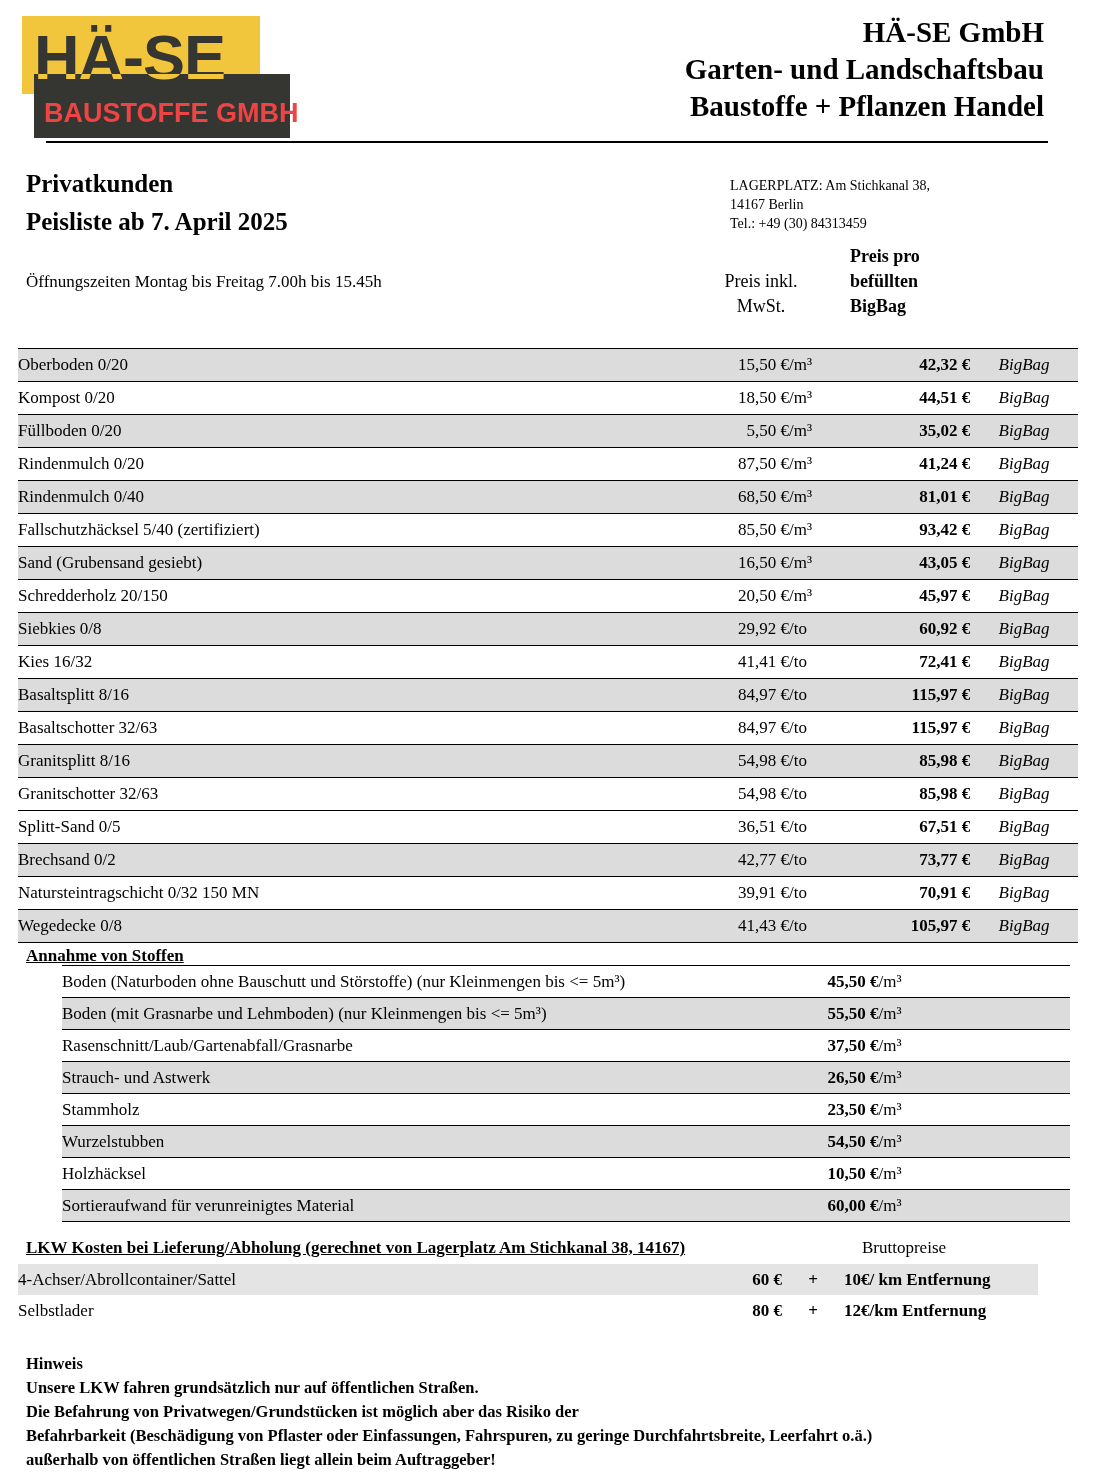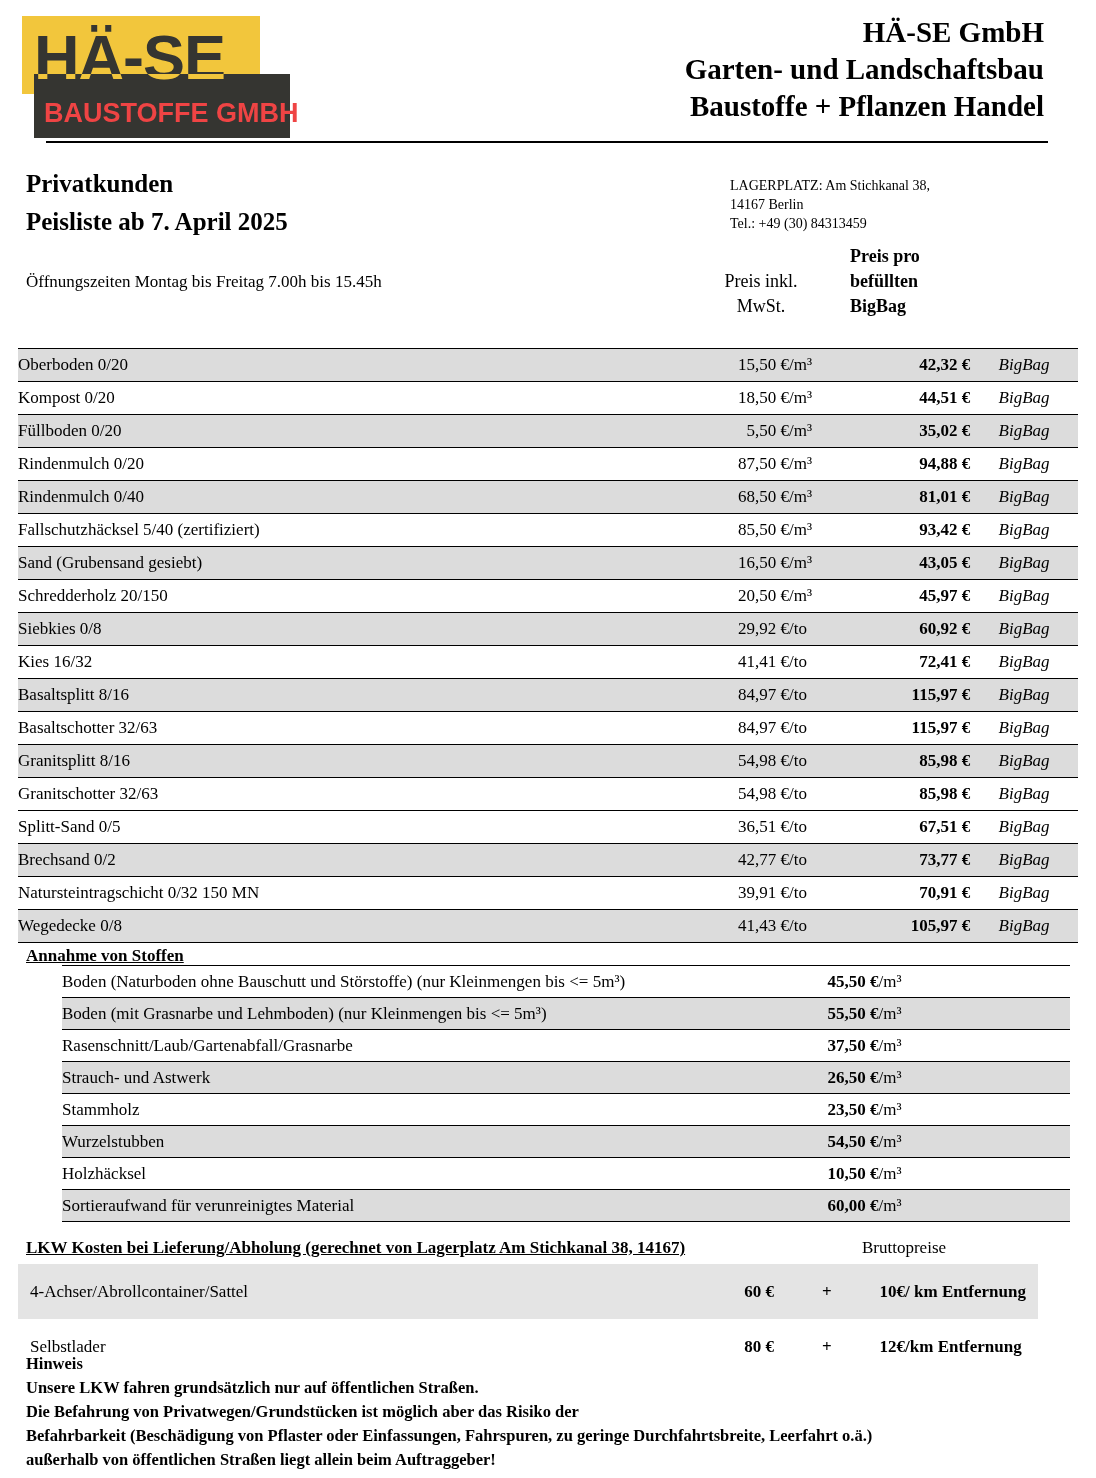--- a/index.html
+++ b/index.html
@@ -186,21 +186,21 @@
     font-size: 17px;
   }
   table.lkw {
     position: absolute;
     left: 18px; top: 1264px;
     width: 1020px;
     border-collapse: collapse;
     font-size: 17px;
   }
   table.lkw td {
-    padding: 12px;
+    padding: 0;
     height: 31px;
     vertical-align: middle;
     white-space: nowrap;
   }
   table.lkw tr.shade td { background: #e4e4e4; }
   .lk-name { width: 690px; padding-left: 8px; }
   .lk-fee  { width: 74px; text-align: right; font-weight: bold; }
   .lk-plus { width: 62px; text-align: center; font-weight: bold; }
   .lk-rate { text-align: left; font-weight: bold; padding-left: 6px; }
 
@@ -285,21 +285,21 @@
           <td class="c-name">Füllboden 0/20</td>
           <td class="c-price">5,50 €</td>
           <td class="c-unit">/m³</td>
           <td class="c-big">35,02 €</td>
           <td class="c-tag">BigBag</td>
         </tr>
         <tr class="plain">
           <td class="c-name">Rindenmulch 0/20</td>
           <td class="c-price">87,50 €</td>
           <td class="c-unit">/m³</td>
-          <td class="c-big">94,88 €</td>
+          <td class="c-big">41,24 €</td>
           <td class="c-tag">BigBag</td>
         </tr>
         <tr class="shade">
           <td class="c-name">Rindenmulch 0/40</td>
           <td class="c-price">68,50 €</td>
           <td class="c-unit">/m³</td>
           <td class="c-big">81,01 €</td>
           <td class="c-tag">BigBag</td>
         </tr>
         <tr class="plain">

